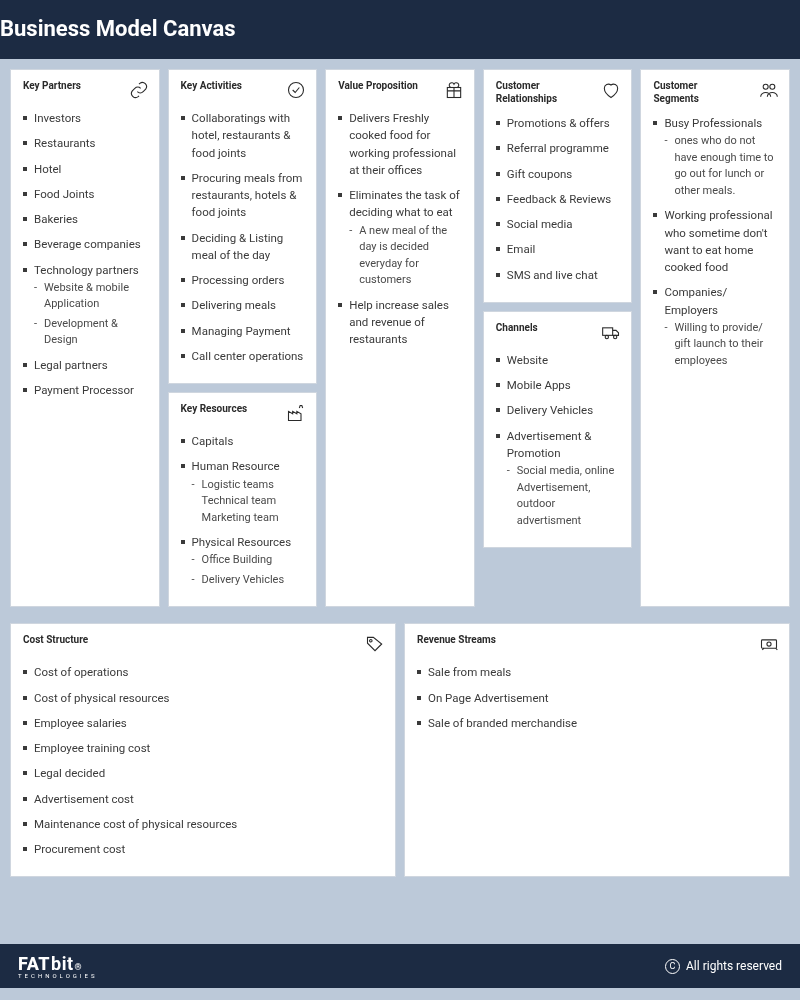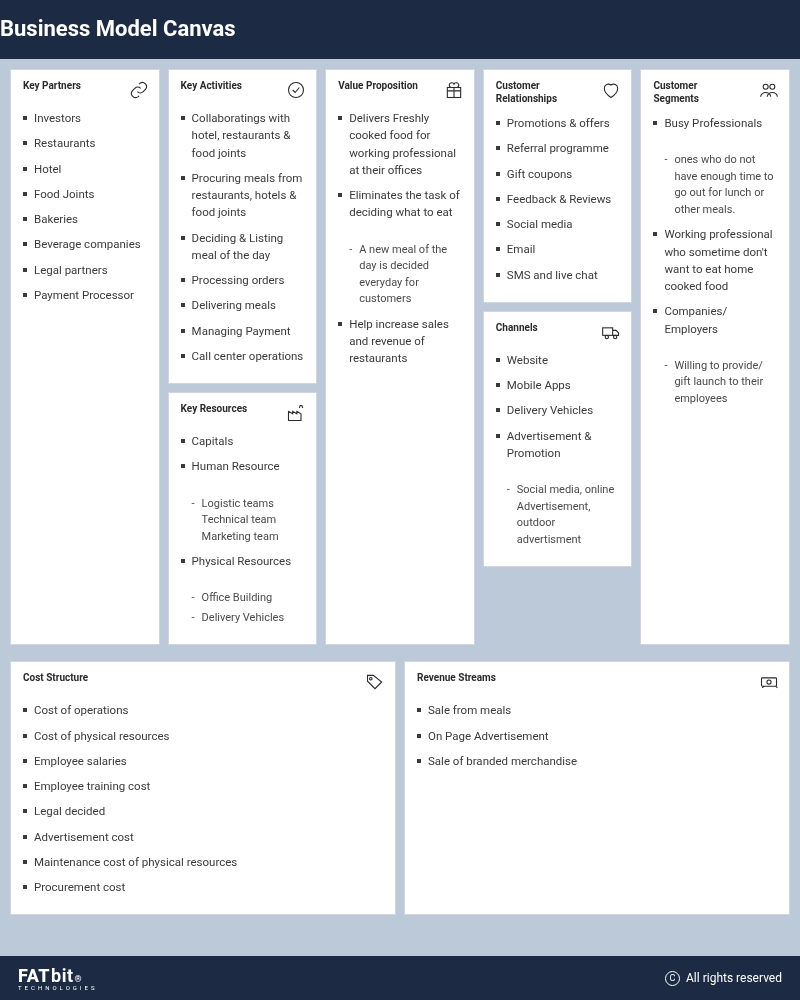--- a/index.html
+++ b/index.html
@@ -59,21 +59,21 @@
     content: "";
     position: absolute;
     left: 0;
     top: 6px;
     width: 4px;
     height: 4px;
     background: #3a3a3a;
   }
   .sub {
     list-style: none;
-    margin-top: 20px;
+    margin-top: 1px;
   }
   .sub li {
     position: relative;
     padding-left: 10px;
     margin-bottom: 3px;
     font-size: 11px;
     color: #4a4a4a;
   }
   .sub li::before {
     content: "-";
@@ -92,21 +92,21 @@
   }
   .bottom-row .box-head h2 { max-width: none; }
   .footer {
     background: #1c2b43;
     color: #fff;
     display: flex;
     justify-content: space-between;
     align-items: center;
     padding: 10px 18px;
     position: absolute;
-    bottom: 0; left: 0; right: 0;
+    bottom: 12px; left: 0; right: 0;
     height: 44px;
   }
   .logo { display:flex; align-items:baseline; gap:1px; font-weight:800; font-size:18px; letter-spacing:0.5px;}
   .logo .thin { font-weight:700; }
   .logo-reg { font-size:9px; vertical-align: top; }
   .logo-sub { font-size:6px; letter-spacing:3px; display:block; font-weight:400; margin-top:-2px;}
   .rights { font-size:12px; display:flex; align-items:center; gap:6px;}
   .circ-c { border:1px solid #fff; border-radius:50%; width:15px; height:15px; display:inline-flex; align-items:center; justify-content:center; font-size:9px;}
   
   svg { stroke: #2a2a2a; stroke-width:1.3; fill:none; }
@@ -130,20 +130,24 @@
           </svg>
       </span>
     </div>
     <ul>
         <li>Investors</li>
         <li>Restaurants</li>
         <li>Hotel</li>
         <li>Food Joints</li>
         <li>Bakeries</li>
         <li>Beverage companies</li>
+        <li>Technology partners<ul class="sub">
+            <li>Website &amp; mobile Application</li>
+            <li>Development &amp; Design</li>
+          </ul></li>
         <li>Legal partners</li>
         <li>Payment Processor</li>
       </ul>
   </div>
 
   <div class="col">
     <div class="box">
       <div class="box-head">
         <h2>Key Activities</h2>
         <span class="icon">

